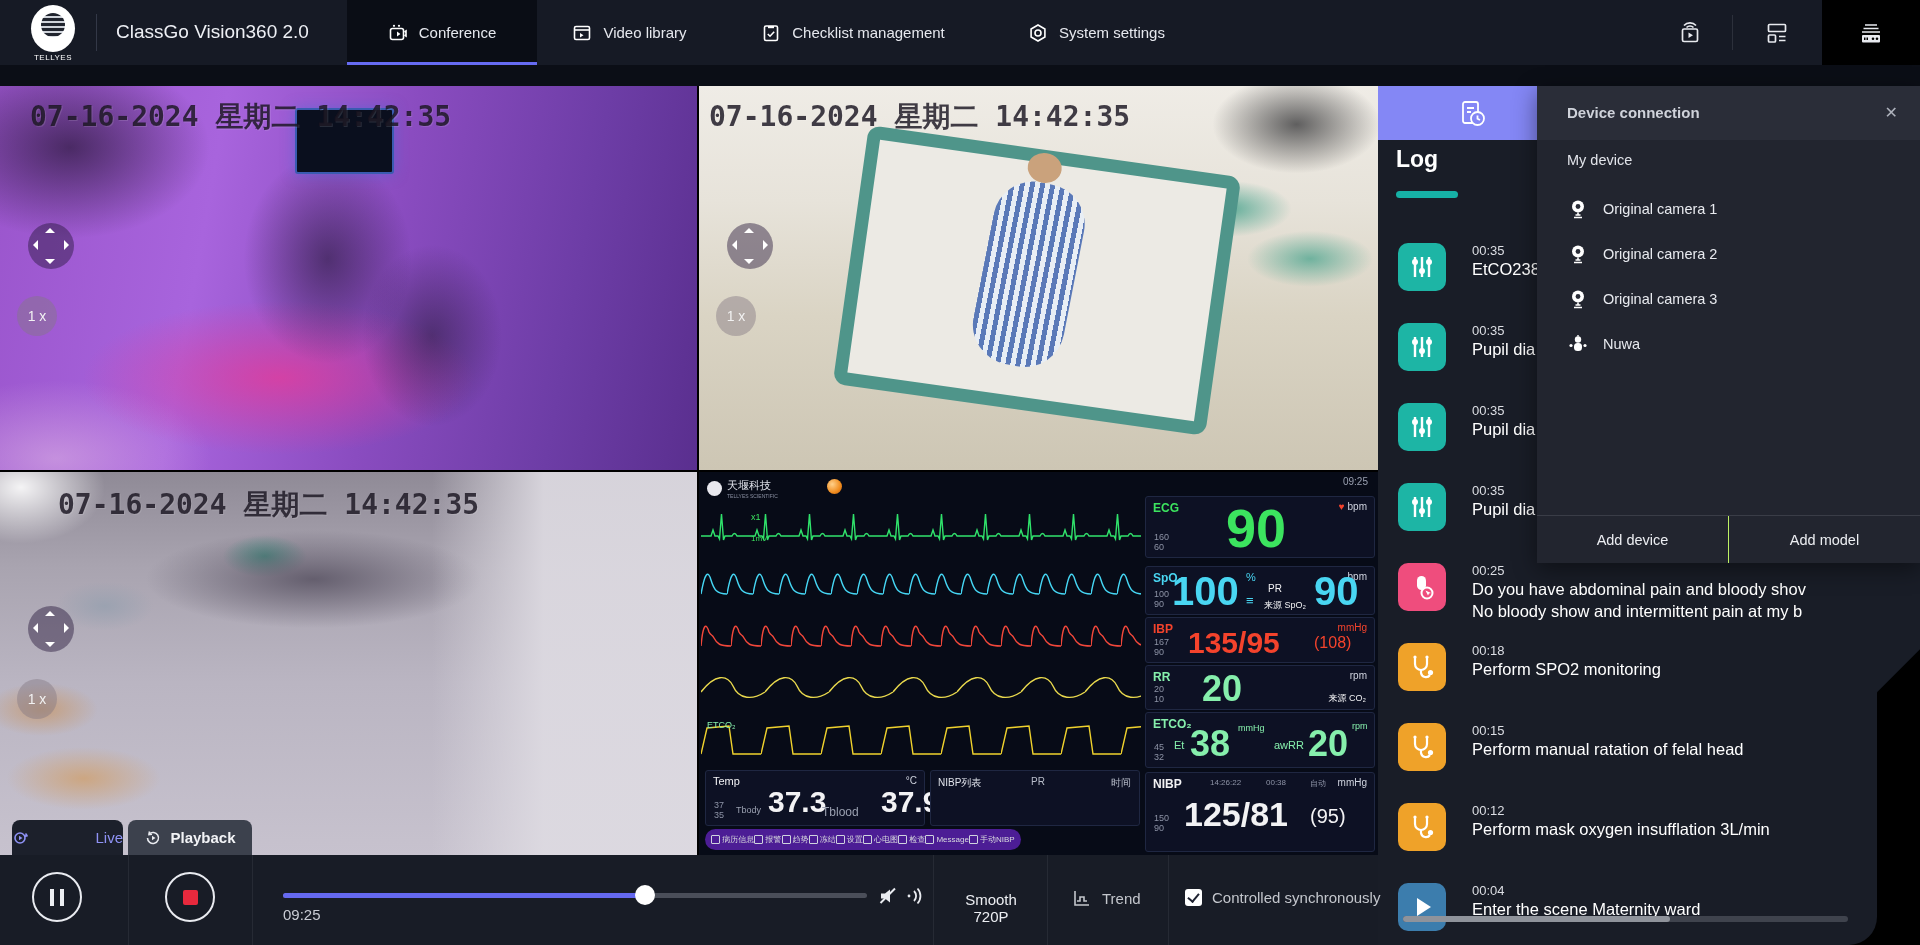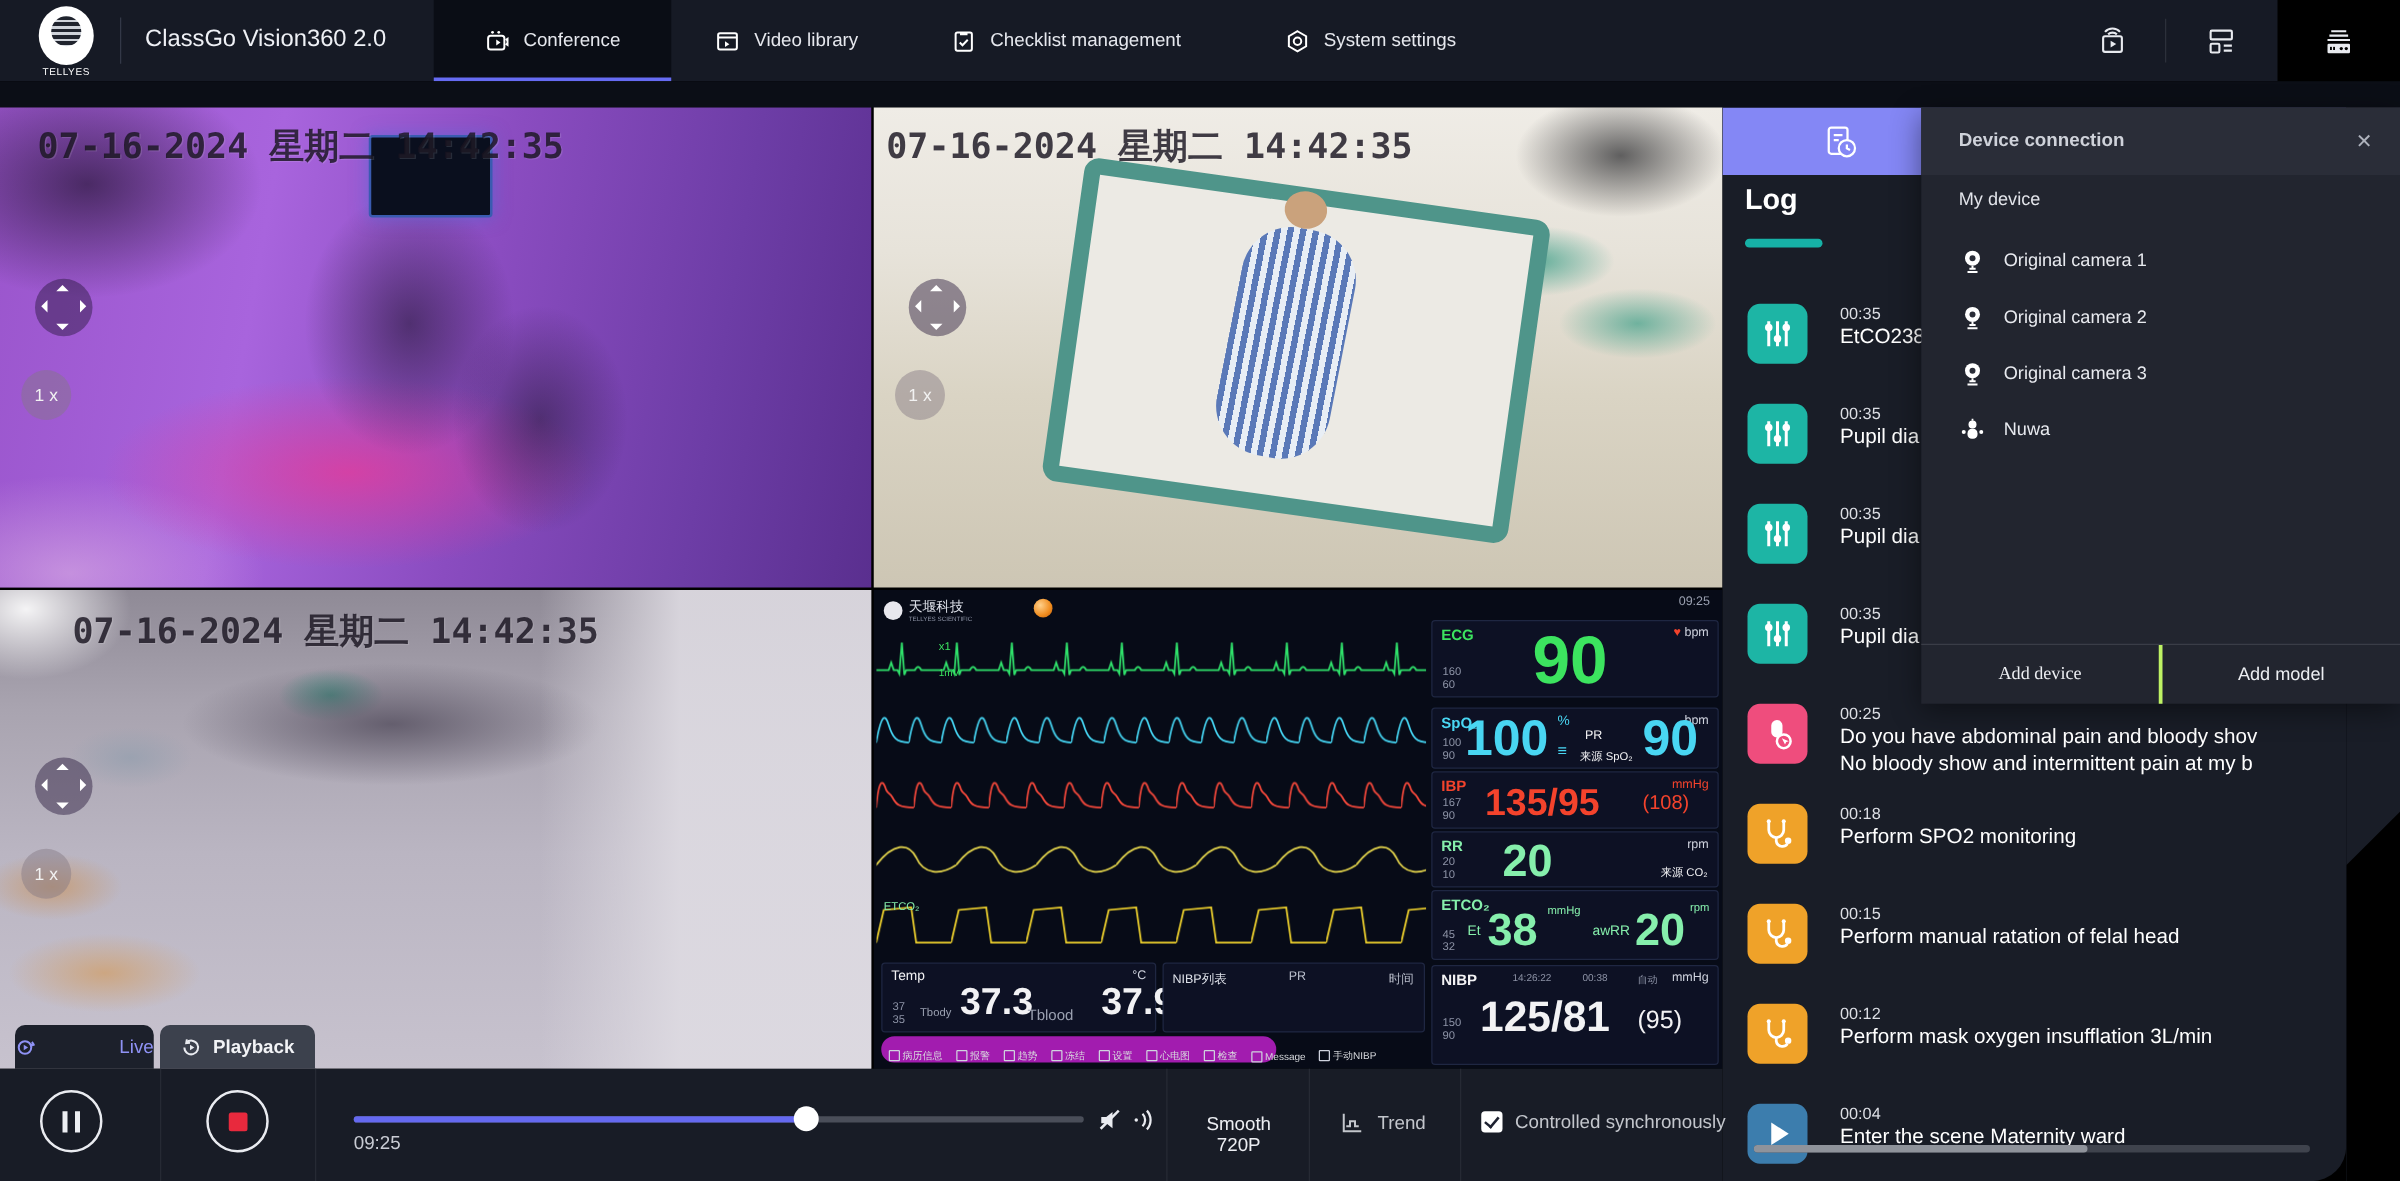--- a/index.html
+++ b/index.html
@@ -122,21 +122,21 @@
   .dev-list{position:absolute;left:0;top:100px;width:427px;display:flex;flex-direction:column;}
   .dev-row{height:45px;display:flex;align-items:center;cursor:pointer;}
   .dev-ic{width:26px;margin-left:28px;display:flex;justify-content:center;}
   .dev-ic svg{display:none;}
   .dev-ic[data-icon="webcam"] .ic-webcam{display:block;}
   .dev-ic[data-icon="robot"] .ic-robot{display:block;}
   .dev-name{margin-left:12px;font-size:14.5px;color:#e8eaef;}
   .dev-chev{margin-left:auto;margin-right:18px;font-size:16px;color:#9aa0ac;}
   .dev-footer{position:absolute;left:0;bottom:0;width:383px;height:47px;border-top:1px solid #3a3d47;display:flex;}
   .dev-btn{flex:1;display:flex;align-items:center;justify-content:center;font-size:14.5px;color:#eceef2;cursor:pointer;}
-  .dev-btn.first{border-right:3px solid #bef264;font-family:Liberation Serif, serif;}
+  .dev-btn.first{border-right:1px solid #bef264;}
 
   
   .ctrlbar{position:absolute;left:0;top:855px;width:1378px;height:90px;background:#181c26;z-index:30;}
   .cdiv{position:absolute;top:855px;width:1px;height:90px;background:#262a34;z-index:31;}
   .tab-live{position:absolute;left:12px;top:820px;width:111px;height:35px;background:#1c202b;
        border-radius:8px 8px 0 0;display:flex;align-items:center;justify-content:space-between;gap:8px;
        color:#8f92f5;font-size:15px;z-index:29;cursor:pointer;}
   .tab-playback{position:absolute;left:128px;top:820px;width:124px;height:35px;background:#3c414d;
        border-radius:8px 8px 0 0;display:flex;align-items:center;justify-content:center;gap:8px;
        color:#f2f3f6;font-size:15px;font-weight:bold;z-index:29;cursor:pointer;}
@@ -148,22 +148,22 @@
   .slider-fill{position:absolute;left:0;top:0;height:5px;border-radius:3px;background:#6569f0;}
   .slider-thumb{position:absolute;top:-8px;width:20px;height:20px;margin-left:-10px;border-radius:50%;background:#fff;cursor:grab;}
   .ctime{position:absolute;left:283px;top:906px;font-size:15px;color:#c9ccd4;z-index:32;}
   .cicon{position:absolute;z-index:32;cursor:pointer;}
   .quality{position:absolute;left:948px;top:891px;width:86px;text-align:center;font-size:15px;color:#eceef2;z-index:32;cursor:pointer;}
   .trend{position:absolute;left:1072px;top:888px;display:flex;align-items:center;gap:10px;font-size:15px;color:#c3c6cc;z-index:32;cursor:pointer;}
   .sync{position:absolute;left:1185px;top:889px;display:flex;align-items:center;gap:10px;font-size:15px;color:#c3c6cc;z-index:32;}
   .checkbox{width:17px;height:17px;border-radius:3px;background:#fff;position:relative;cursor:pointer;}
   .checkbox.checked::after{content:"";position:absolute;left:5px;top:2px;width:5px;height:9px;
        border:solid #1d2130;border-width:0 2.5px 2.5px 0;transform:rotate(40deg);}
-  .toolbar-pill{position:absolute;left:6px;top:357px;width:316px;height:21px;background:#a21caf;border-radius:11px;
-       display:flex;align-items:flex-end;justify-content:space-evenly;padding:0 6px;box-sizing:border-box;gap:11px;}
+  .toolbar-pill{position:absolute;left:6px;top:357px;width:316px;height:21px;background:#4c1d95;border-radius:11px;
+       display:flex;align-items:center;justify-content:space-evenly;padding:0 6px;box-sizing:border-box;}
   .tb-item{display:flex;align-items:center;gap:2px;font-size:8px;color:#d8dade;white-space:nowrap;cursor:pointer;}
   .tb-item::before{content:"";width:7px;height:7px;border:1px solid #cfd3de;border-radius:1px;display:inline-block;}
 </style>
 </head>
 <body>
 
 <div id="app">
 
   <div class="navbar">
     <div class="logo-wrap">

